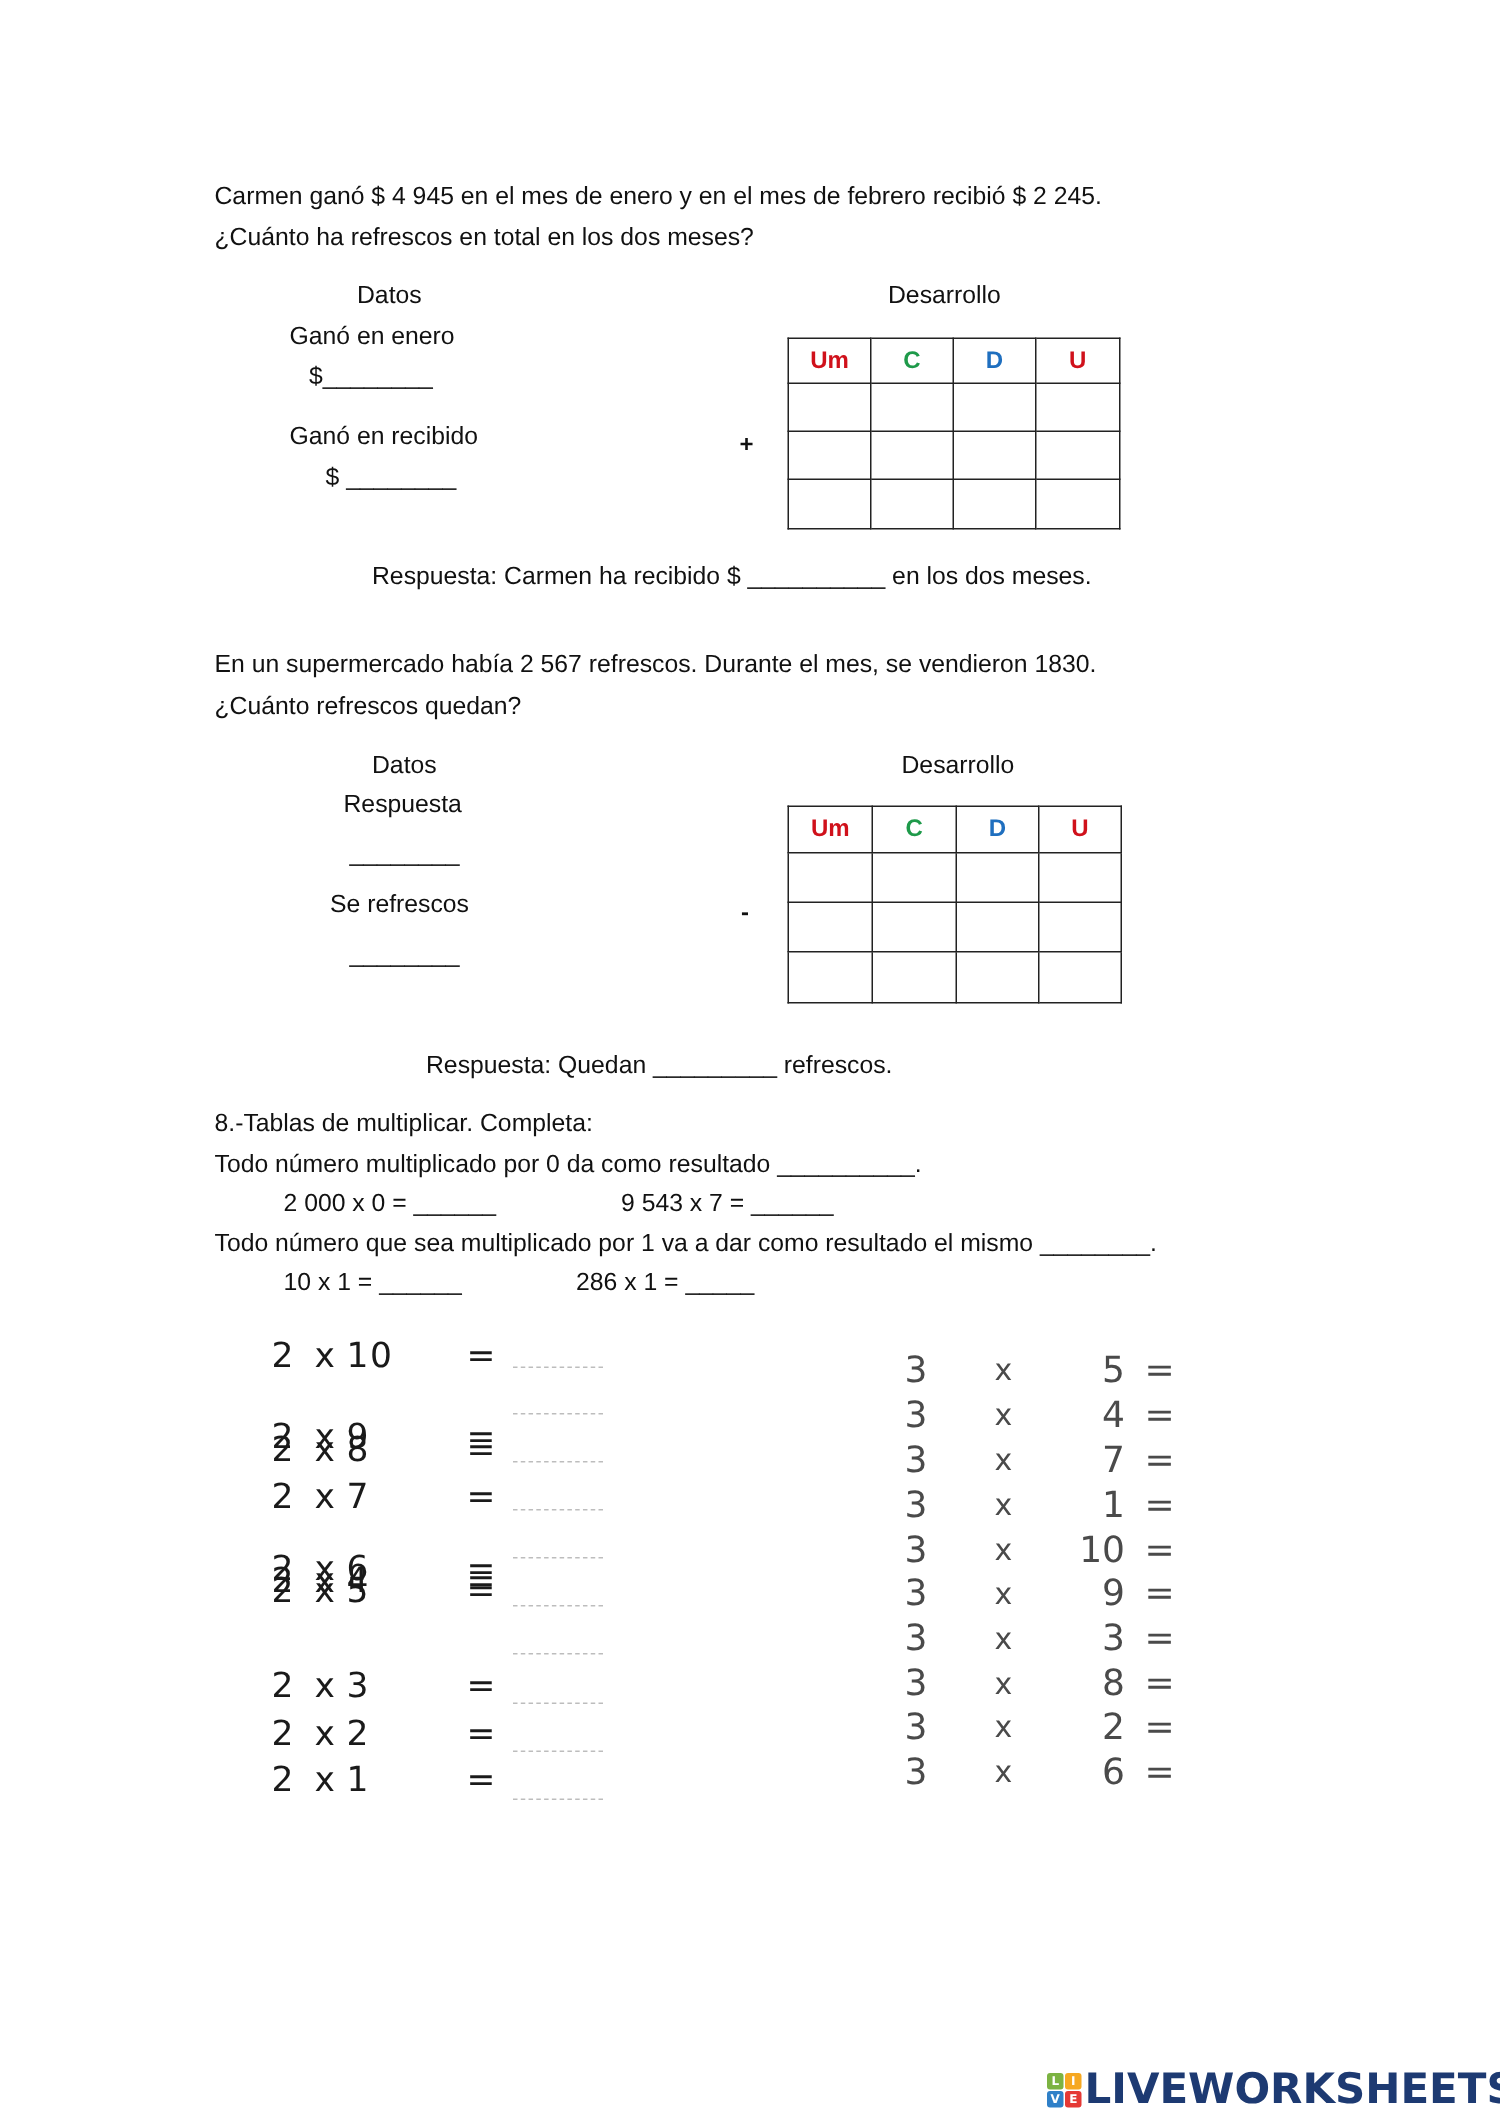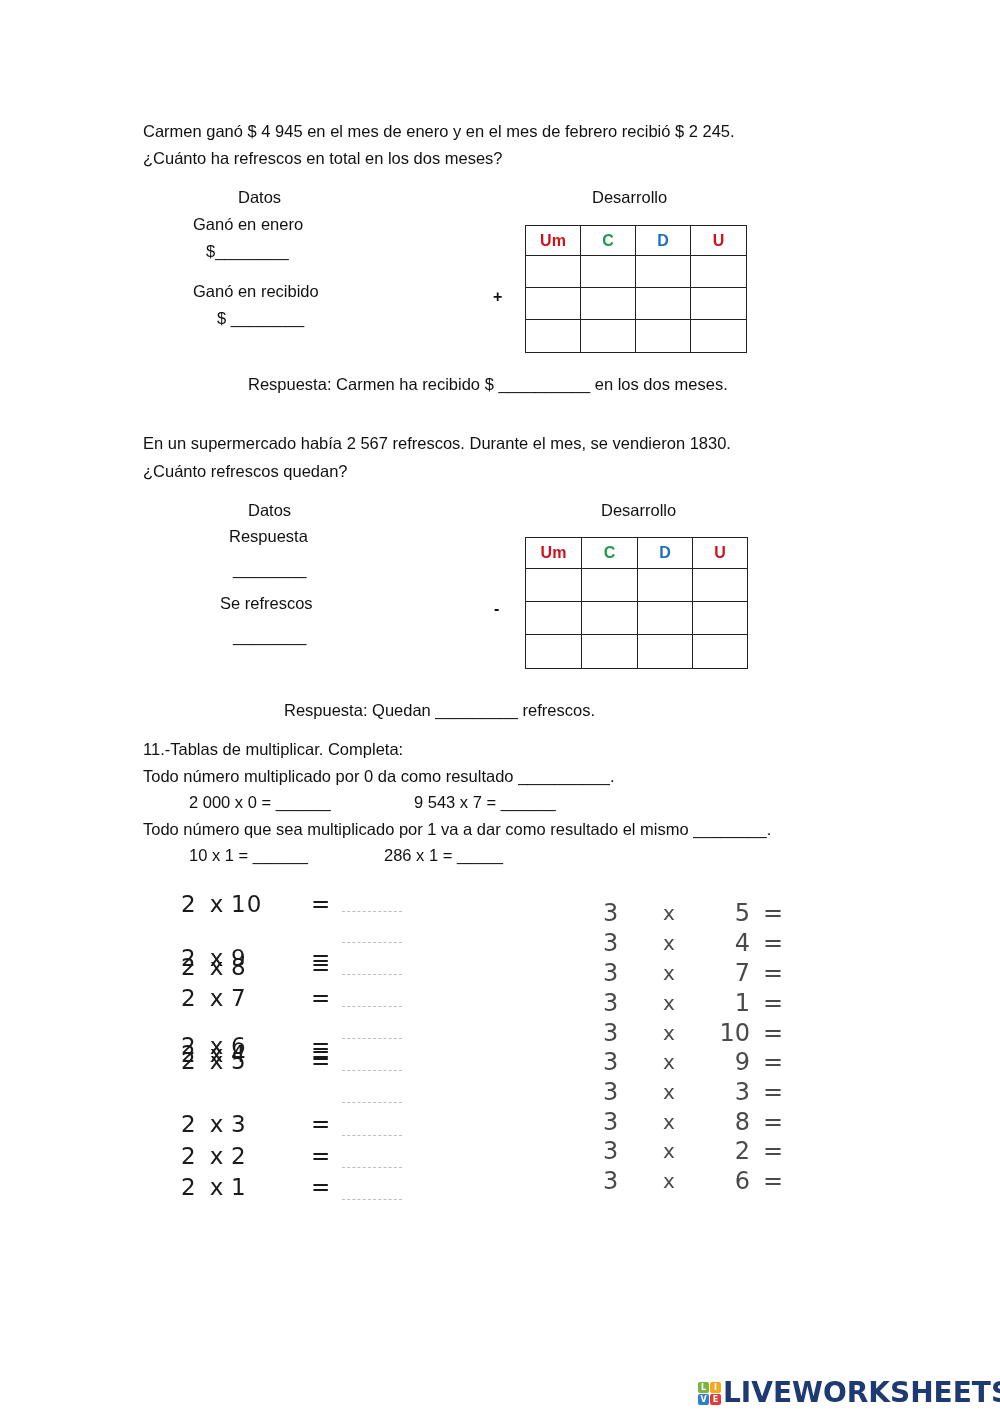--- a/index.html
+++ b/index.html
@@ -159,21 +159,21 @@
         <td></td>
   </tr>
 </tbody>
   </table>
 
 <div class="abs txt" style="left:284px; top:700px;">
   <span class="bold">Respuesta:</span>
   <span>Quedan _________ refrescos.</span>
 </div>
 
-<div class="abs txt bold" style="left:143px; top:739px;">11.-Tablas de multiplicar. Completa:</div>
+<div class="abs txt bold" style="left:143px; top:739px;">8.-Tablas de multiplicar. Completa:</div>
 <div class="abs txt" style="left:143px; top:766px;">Todo número multiplicado por 0 da como resultado __________.</div>
 <div class="abs txt" style="left:189px; top:792px;">2 000 x 0 = ______</div>
 <div class="abs txt" style="left:414px; top:792px;">9 543 x 7 = ______</div>
 <div class="abs txt" style="left:143px; top:819px;">Todo número que sea multiplicado por 1 va a dar como resultado el mismo ________.</div>
 <div class="abs txt" style="left:189px; top:845px;">10 x 1 = ______</div>
 <div class="abs txt" style="left:384px; top:845px;">286 x 1 = _____</div>
 
 <div id="t2">
     <div class="abs mul2" style="left: 181px; top: 892px;"><span style="display:inline-block;width:22px">2</span><span style="display:inline-block;width:28px;text-align:center">x</span><span style="display:inline-block;width:80px">10</span><span style="display:inline-block;width:24px">=</span></div>
     <div class="dash" style="left: 342px; top: 911px;"></div>

